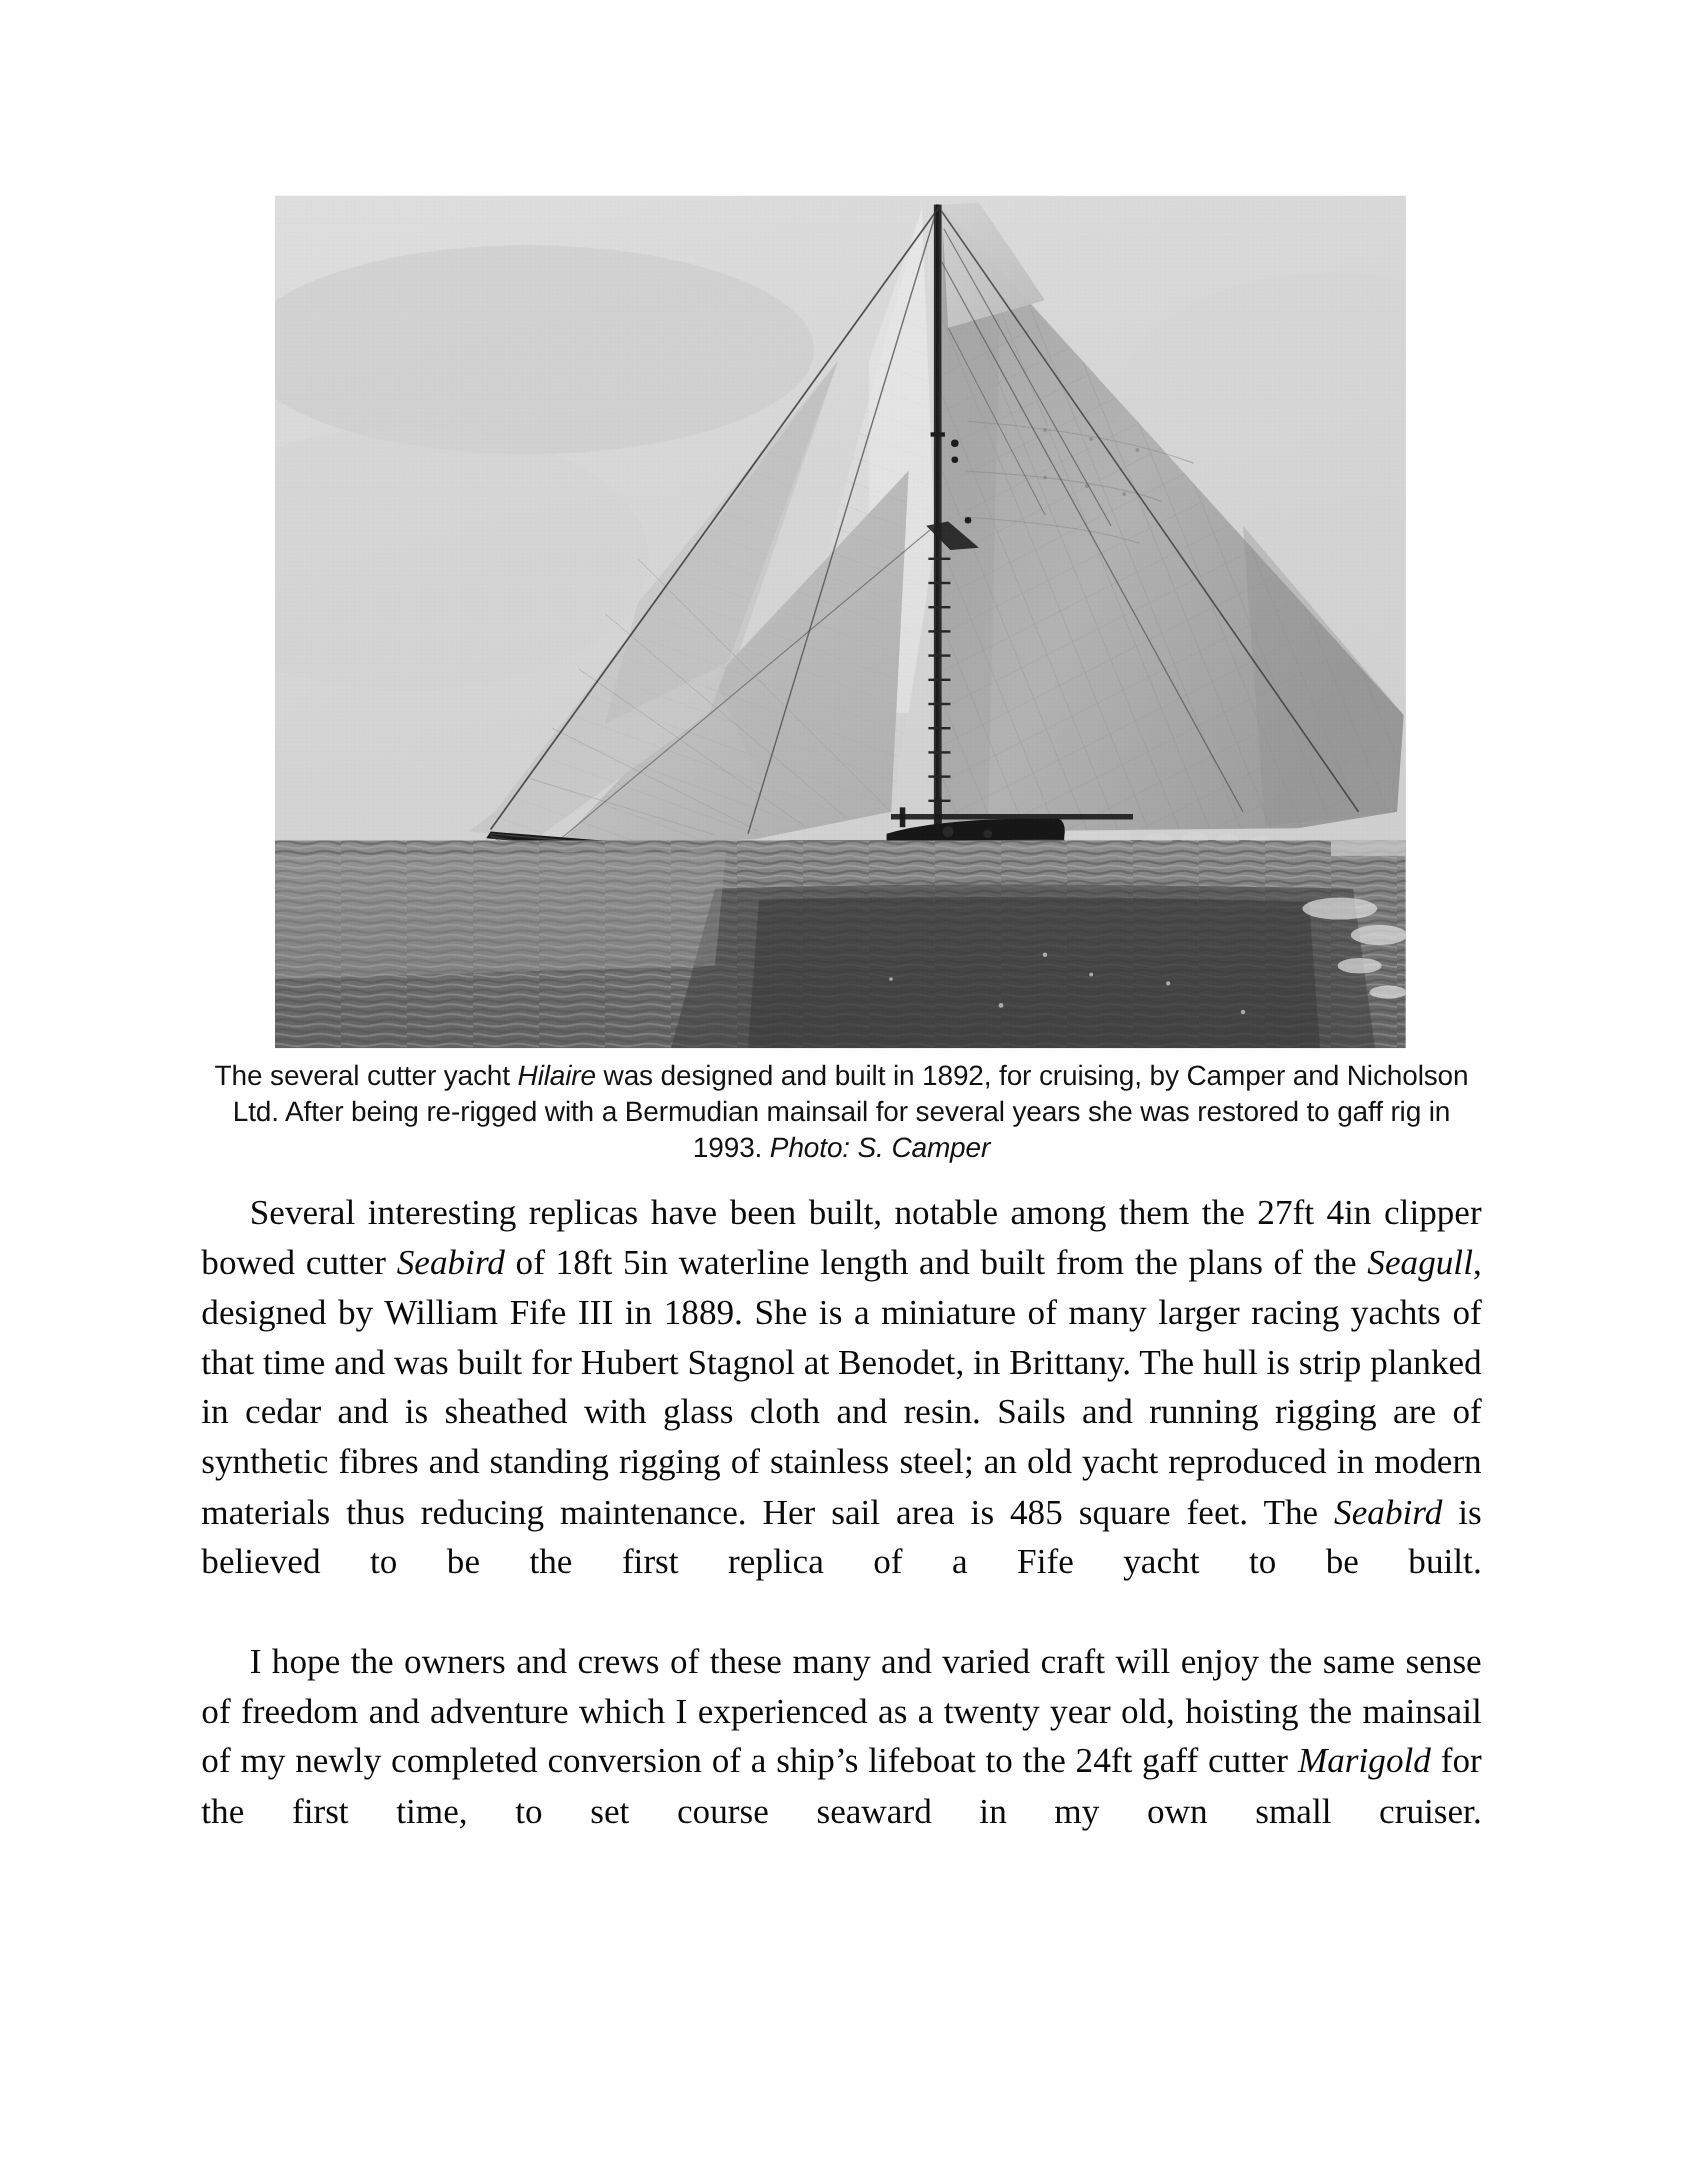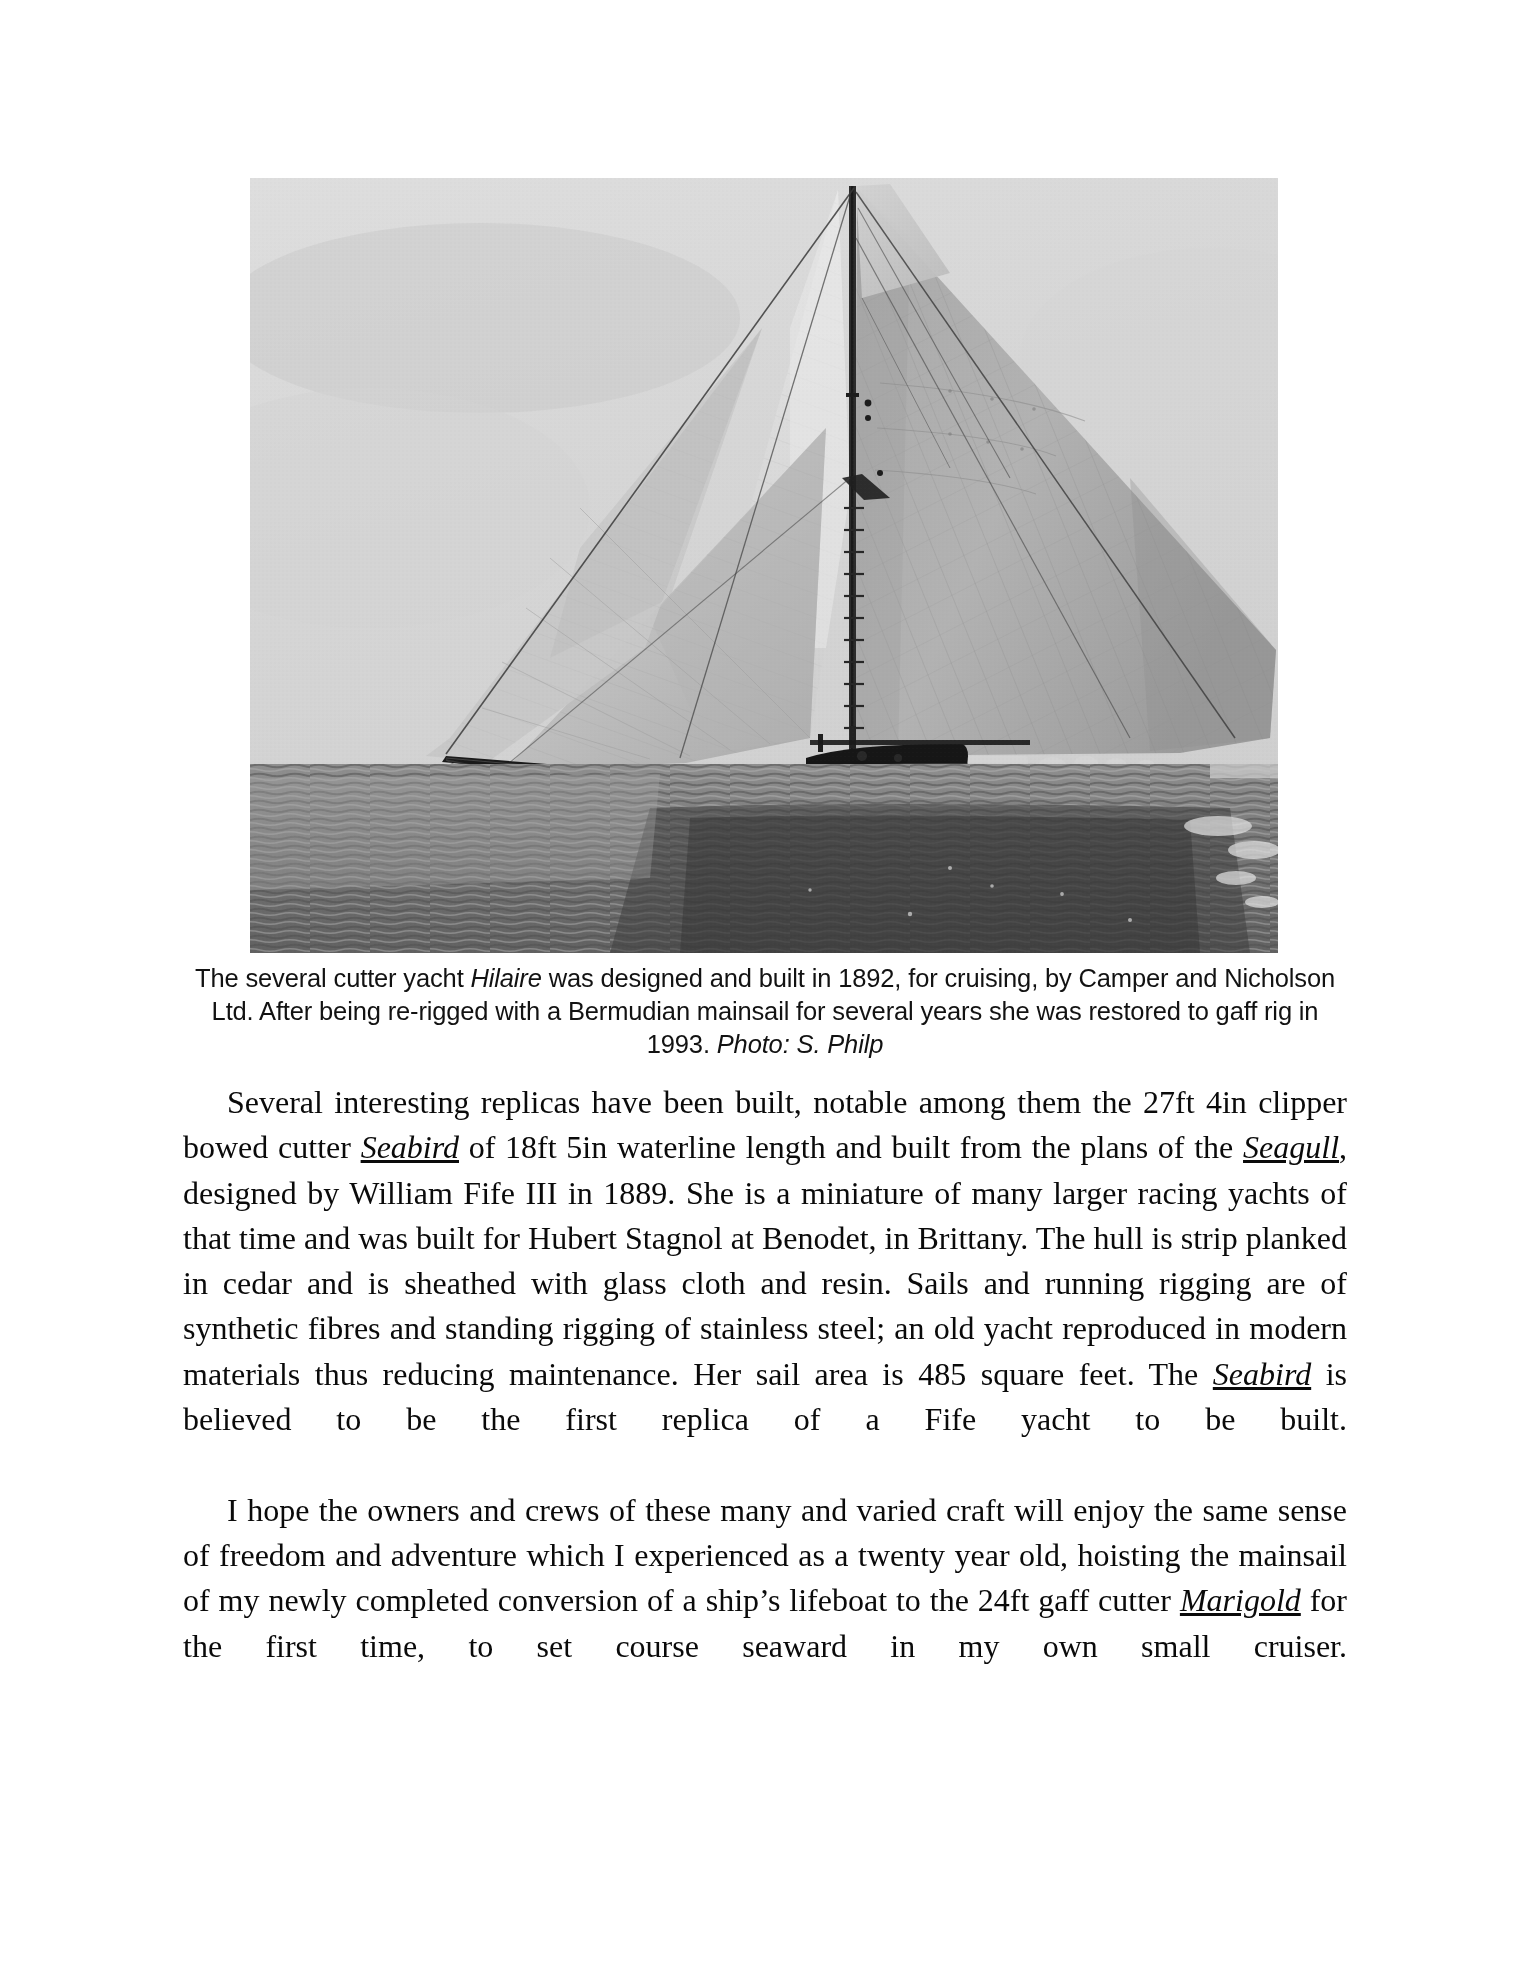--- a/index.html
+++ b/index.html
@@ -63,21 +63,21 @@
     font-size: 32px;
     line-height: 45.3px;
     text-align: justify;
     text-justify: inter-word;
     color: #0a0a0a;
   }
   .body-text p {
     margin: 0;
     text-indent: 44px;
   }
-  .body-text i { font-style: italic; text-decoration: underline; }
+  .body-text i { font-style: italic; }
   
   .body-text p::after {
     content: "";
     display: inline-block;
     width: 100%;
   }
 </style>
 </head>
 <body>
 
@@ -325,21 +325,21 @@
         </g>
 
         <rect x="0" y="0" width="1028" height="775" fill="url(#grain)"></rect>
       </svg>
     </div>
   </div>
 
   <div class="caption">
     <span>The several cutter yacht </span><i>Hilaire</i><span> was designed and built in 1892, for cruising, by Camper and</span>
     <span>Nicholson Ltd. After being re-rigged with a Bermudian mainsail for several years she was</span>
-    <span>restored to gaff rig in 1993. </span><i>Photo: S. Philp</i>
+    <span>restored to gaff rig in 1993. </span><i>Photo: S. Camper</i>
   </div>
 
   <div class="body-text">
 
     <p><span>Several interesting replicas have been built, notable among them the 27ft 4in clipper bowed cutter </span><i>Seabird</i><span> of 18ft 5in waterline length and built from the plans of the </span><i>Seagull</i><span>, designed by William Fife III in 1889. She is a miniature of many larger racing yachts of that time and was built for Hubert Stagnol at Benodet, in Brittany. The hull is strip planked in cedar and is sheathed with glass cloth and resin. Sails and running rigging are of synthetic fibres and standing rigging of stainless steel; an old yacht reproduced in modern materials thus reducing maintenance. Her sail area is 485 square feet. The </span><i>Seabird</i><span> is believed to be the first replica of a Fife yacht to be built.</span></p>
 
     <p><span>I hope the owners and crews of these many and varied craft will enjoy the same sense of freedom and adventure which I experienced as a twenty year old, hoisting the mainsail of my newly completed conversion of a ship’s lifeboat to the 24ft gaff cutter </span><i>Marigold</i><span> for the first time, to set course seaward in my own small cruiser.</span></p>
 
 
   </div>

